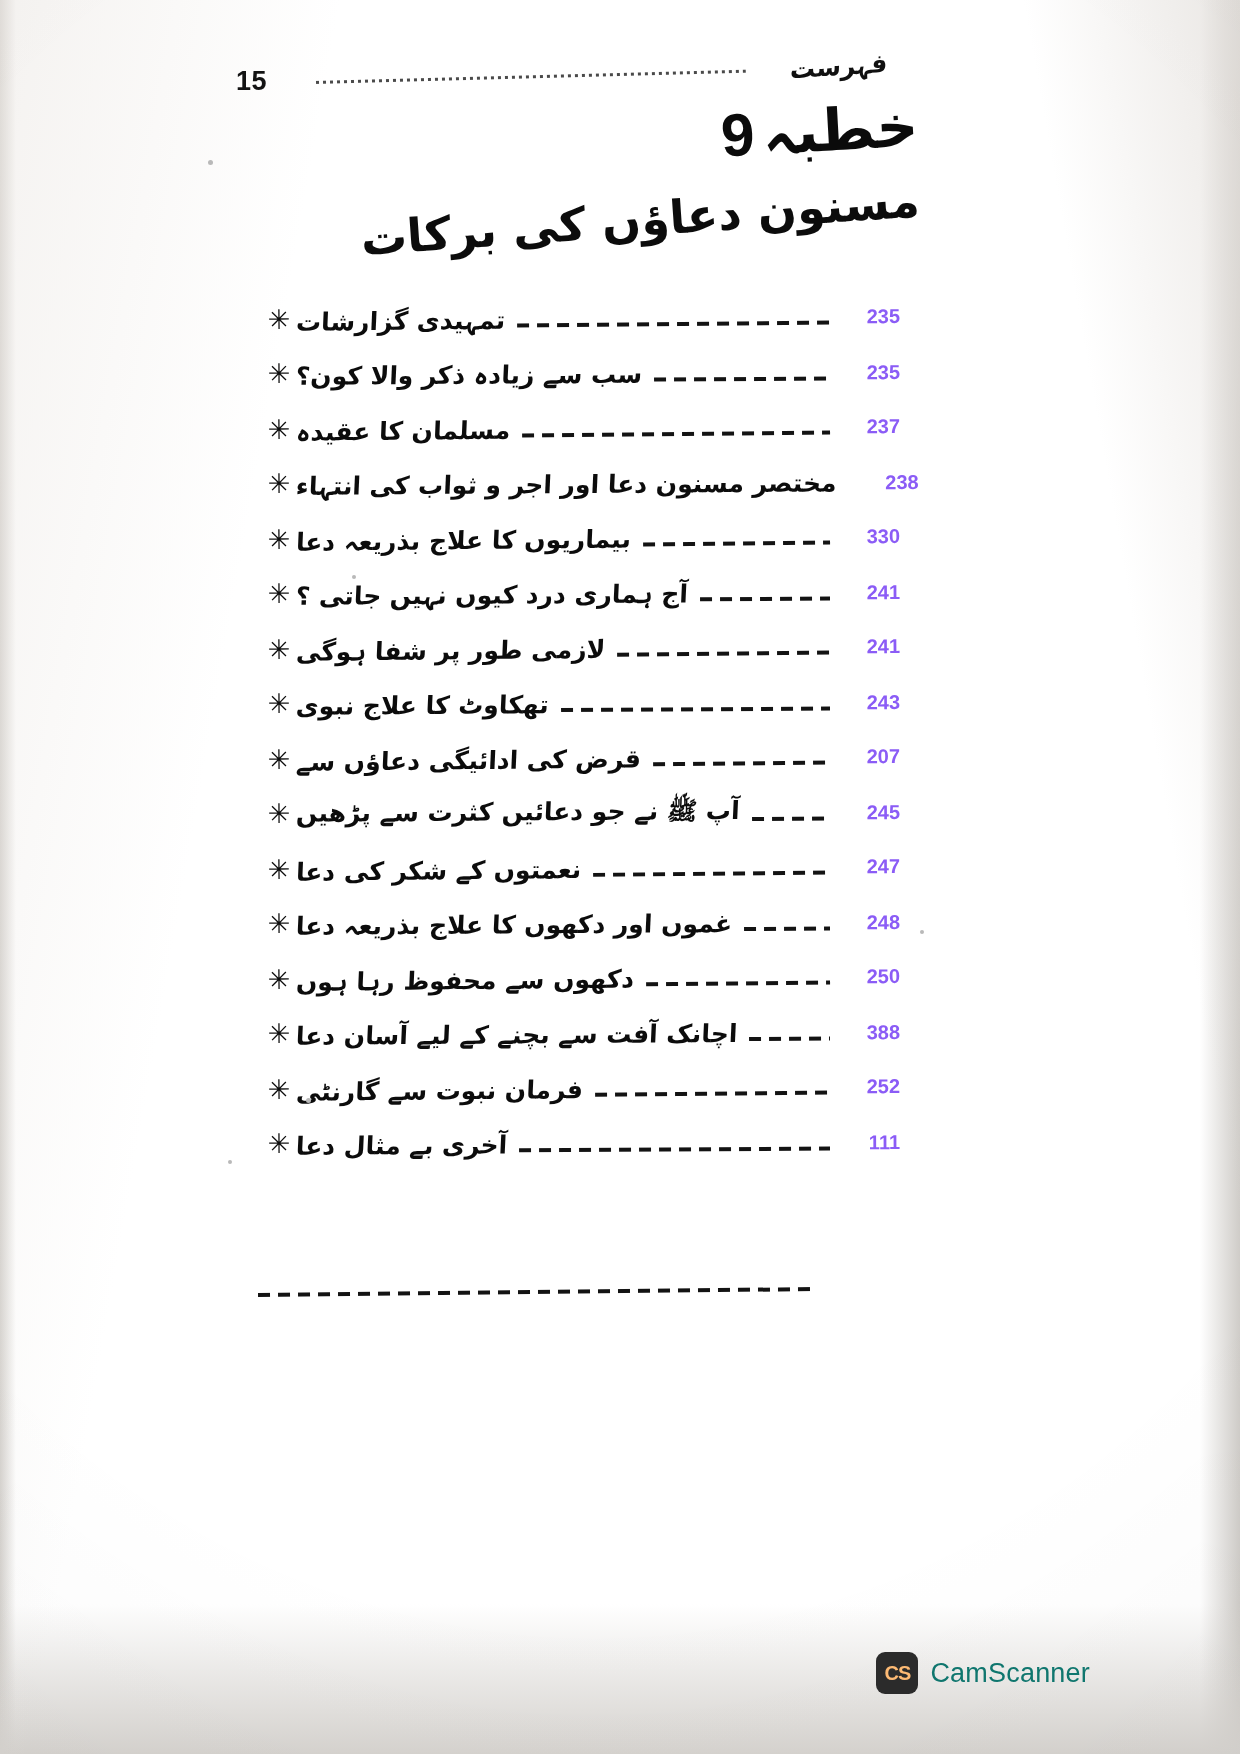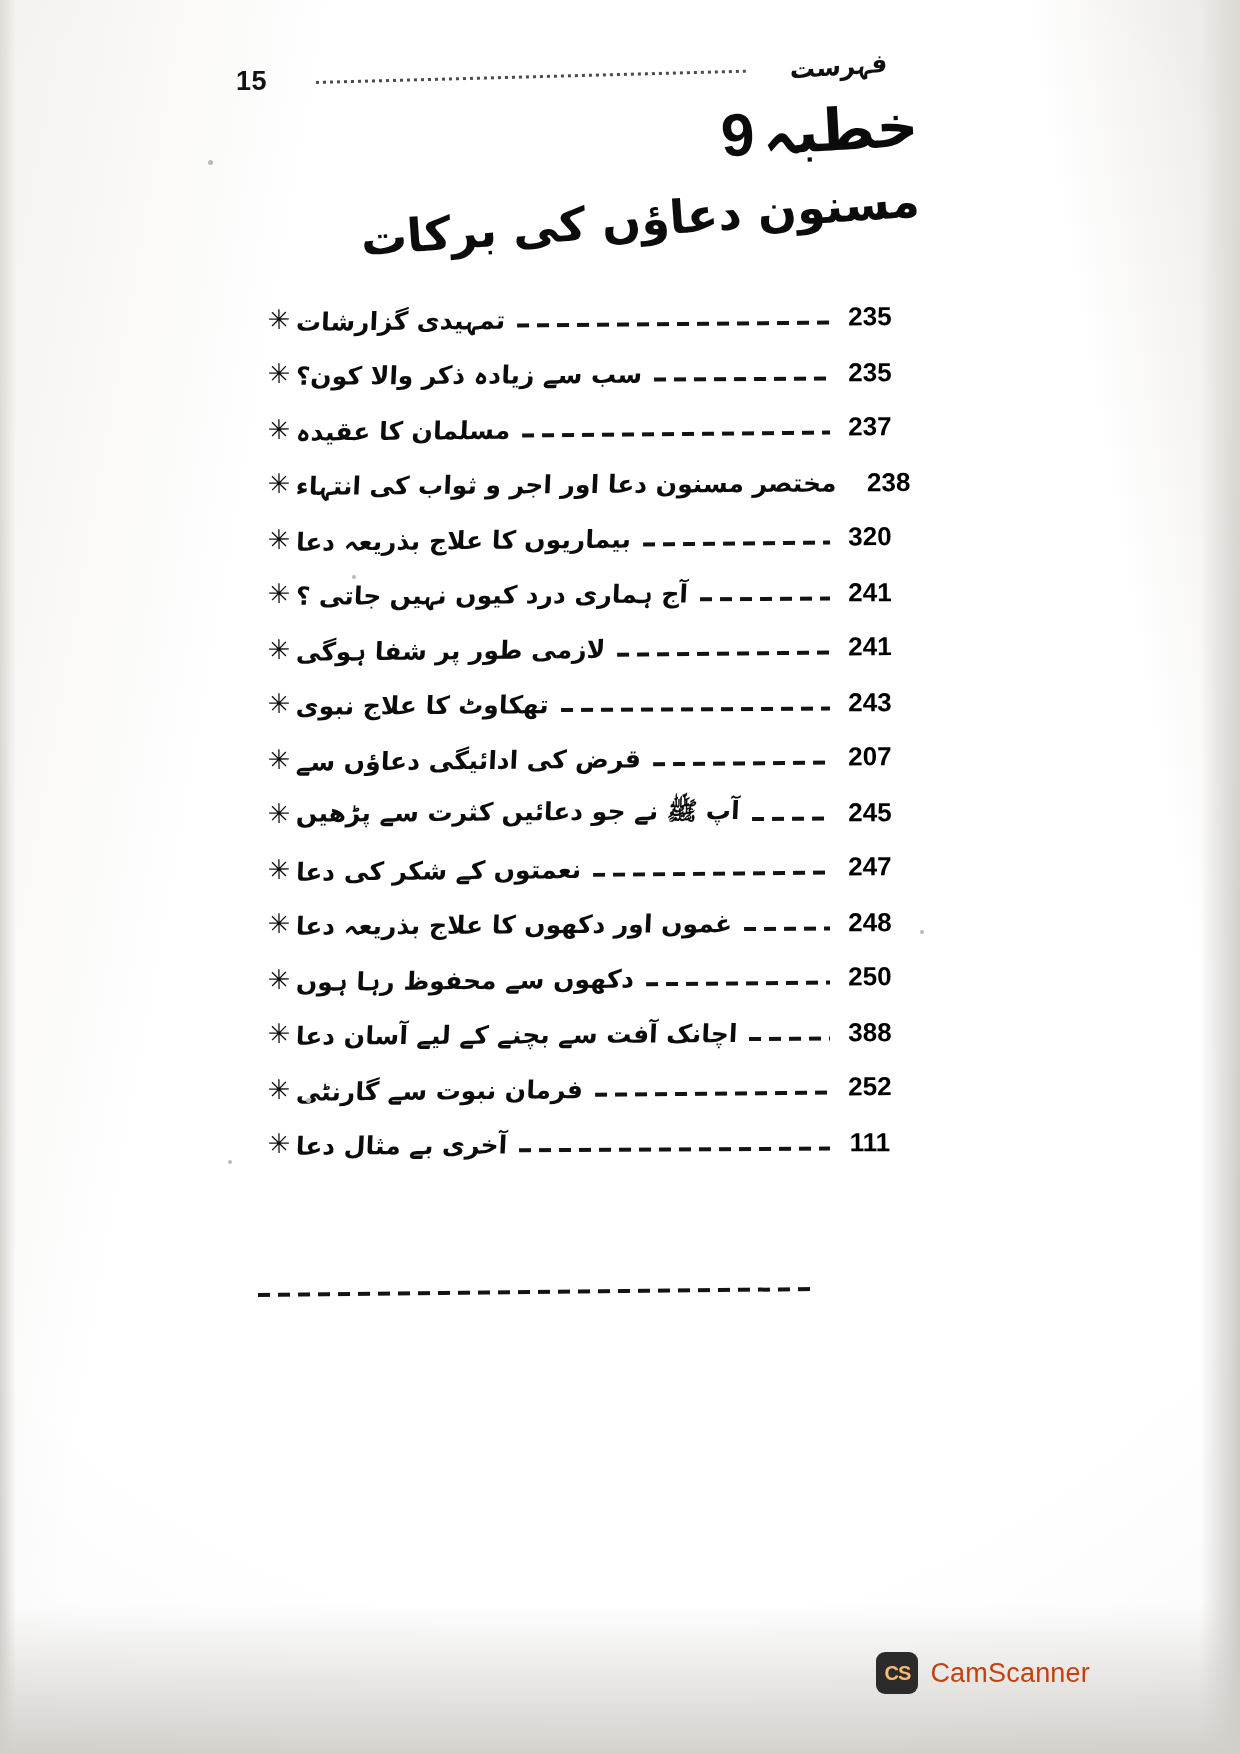--- a/index.html
+++ b/index.html
@@ -187,24 +187,24 @@
     margin: 0 10px 0 8px;
     position: relative;
     top: 5px;
     background-image: linear-gradient(90deg, #131313 0 12px, rgba(0,0,0,0) 12px 20px);
     background-size: 20px 4px;
     background-repeat: repeat-x;
   }
   .page-num {
     flex: 0 0 auto;
     width: 60px;
-    text-align: center;
-    font-size: 26px;
-    font-weight: 700;
-    color: #000000;
+    text-align: right;
+    font-size: 20px;
+    font-weight: 700;
+    color: #8b5cf6;
     font-family: "Liberation Sans", sans-serif;
     direction: ltr;
   }
 
   
   .toc-row:nth-child(odd)  { transform: rotate(-0.55deg); }
   .toc-row:nth-child(even) { transform: rotate(-0.35deg); }
 
   .closing-rule {
     position: absolute;
@@ -237,21 +237,21 @@
     display: flex;
     align-items: center;
     justify-content: center;
     font-size: 20px;
     font-weight: 700;
     letter-spacing: -1px;
     font-family: "Liberation Sans", sans-serif;
   }
   .cs-text {
     font-size: 27px;
-    color: #c2410c;
+    color: #0f766e;
     font-family: "Liberation Sans", sans-serif;
     letter-spacing: .2px;
   }
 
   
   .speck { position: absolute; background: #b9b9b9; border-radius: 50%; z-index: 7; }
 </style>
 </head>
 <body>
 
@@ -299,21 +299,21 @@
         <span class="bullet">✳</span>
         <span class="entry-title">مختصر مسنون دعا اور اجر و ثواب کی انتہاء</span>
         <span class="leader"></span>
         <span class="page-num">238</span>
       </div>
 
       <div class="toc-row">
         <span class="bullet">✳</span>
         <span class="entry-title">بیماریوں کا علاج بذریعہ دعا</span>
         <span class="leader"></span>
-        <span class="page-num">320</span>
+        <span class="page-num">330</span>
       </div>
 
       <div class="toc-row">
         <span class="bullet">✳</span>
         <span class="entry-title">آج ہماری درد کیوں نہیں جاتی ؟</span>
         <span class="leader"></span>
         <span class="page-num">241</span>
       </div>
 
       <div class="toc-row">

